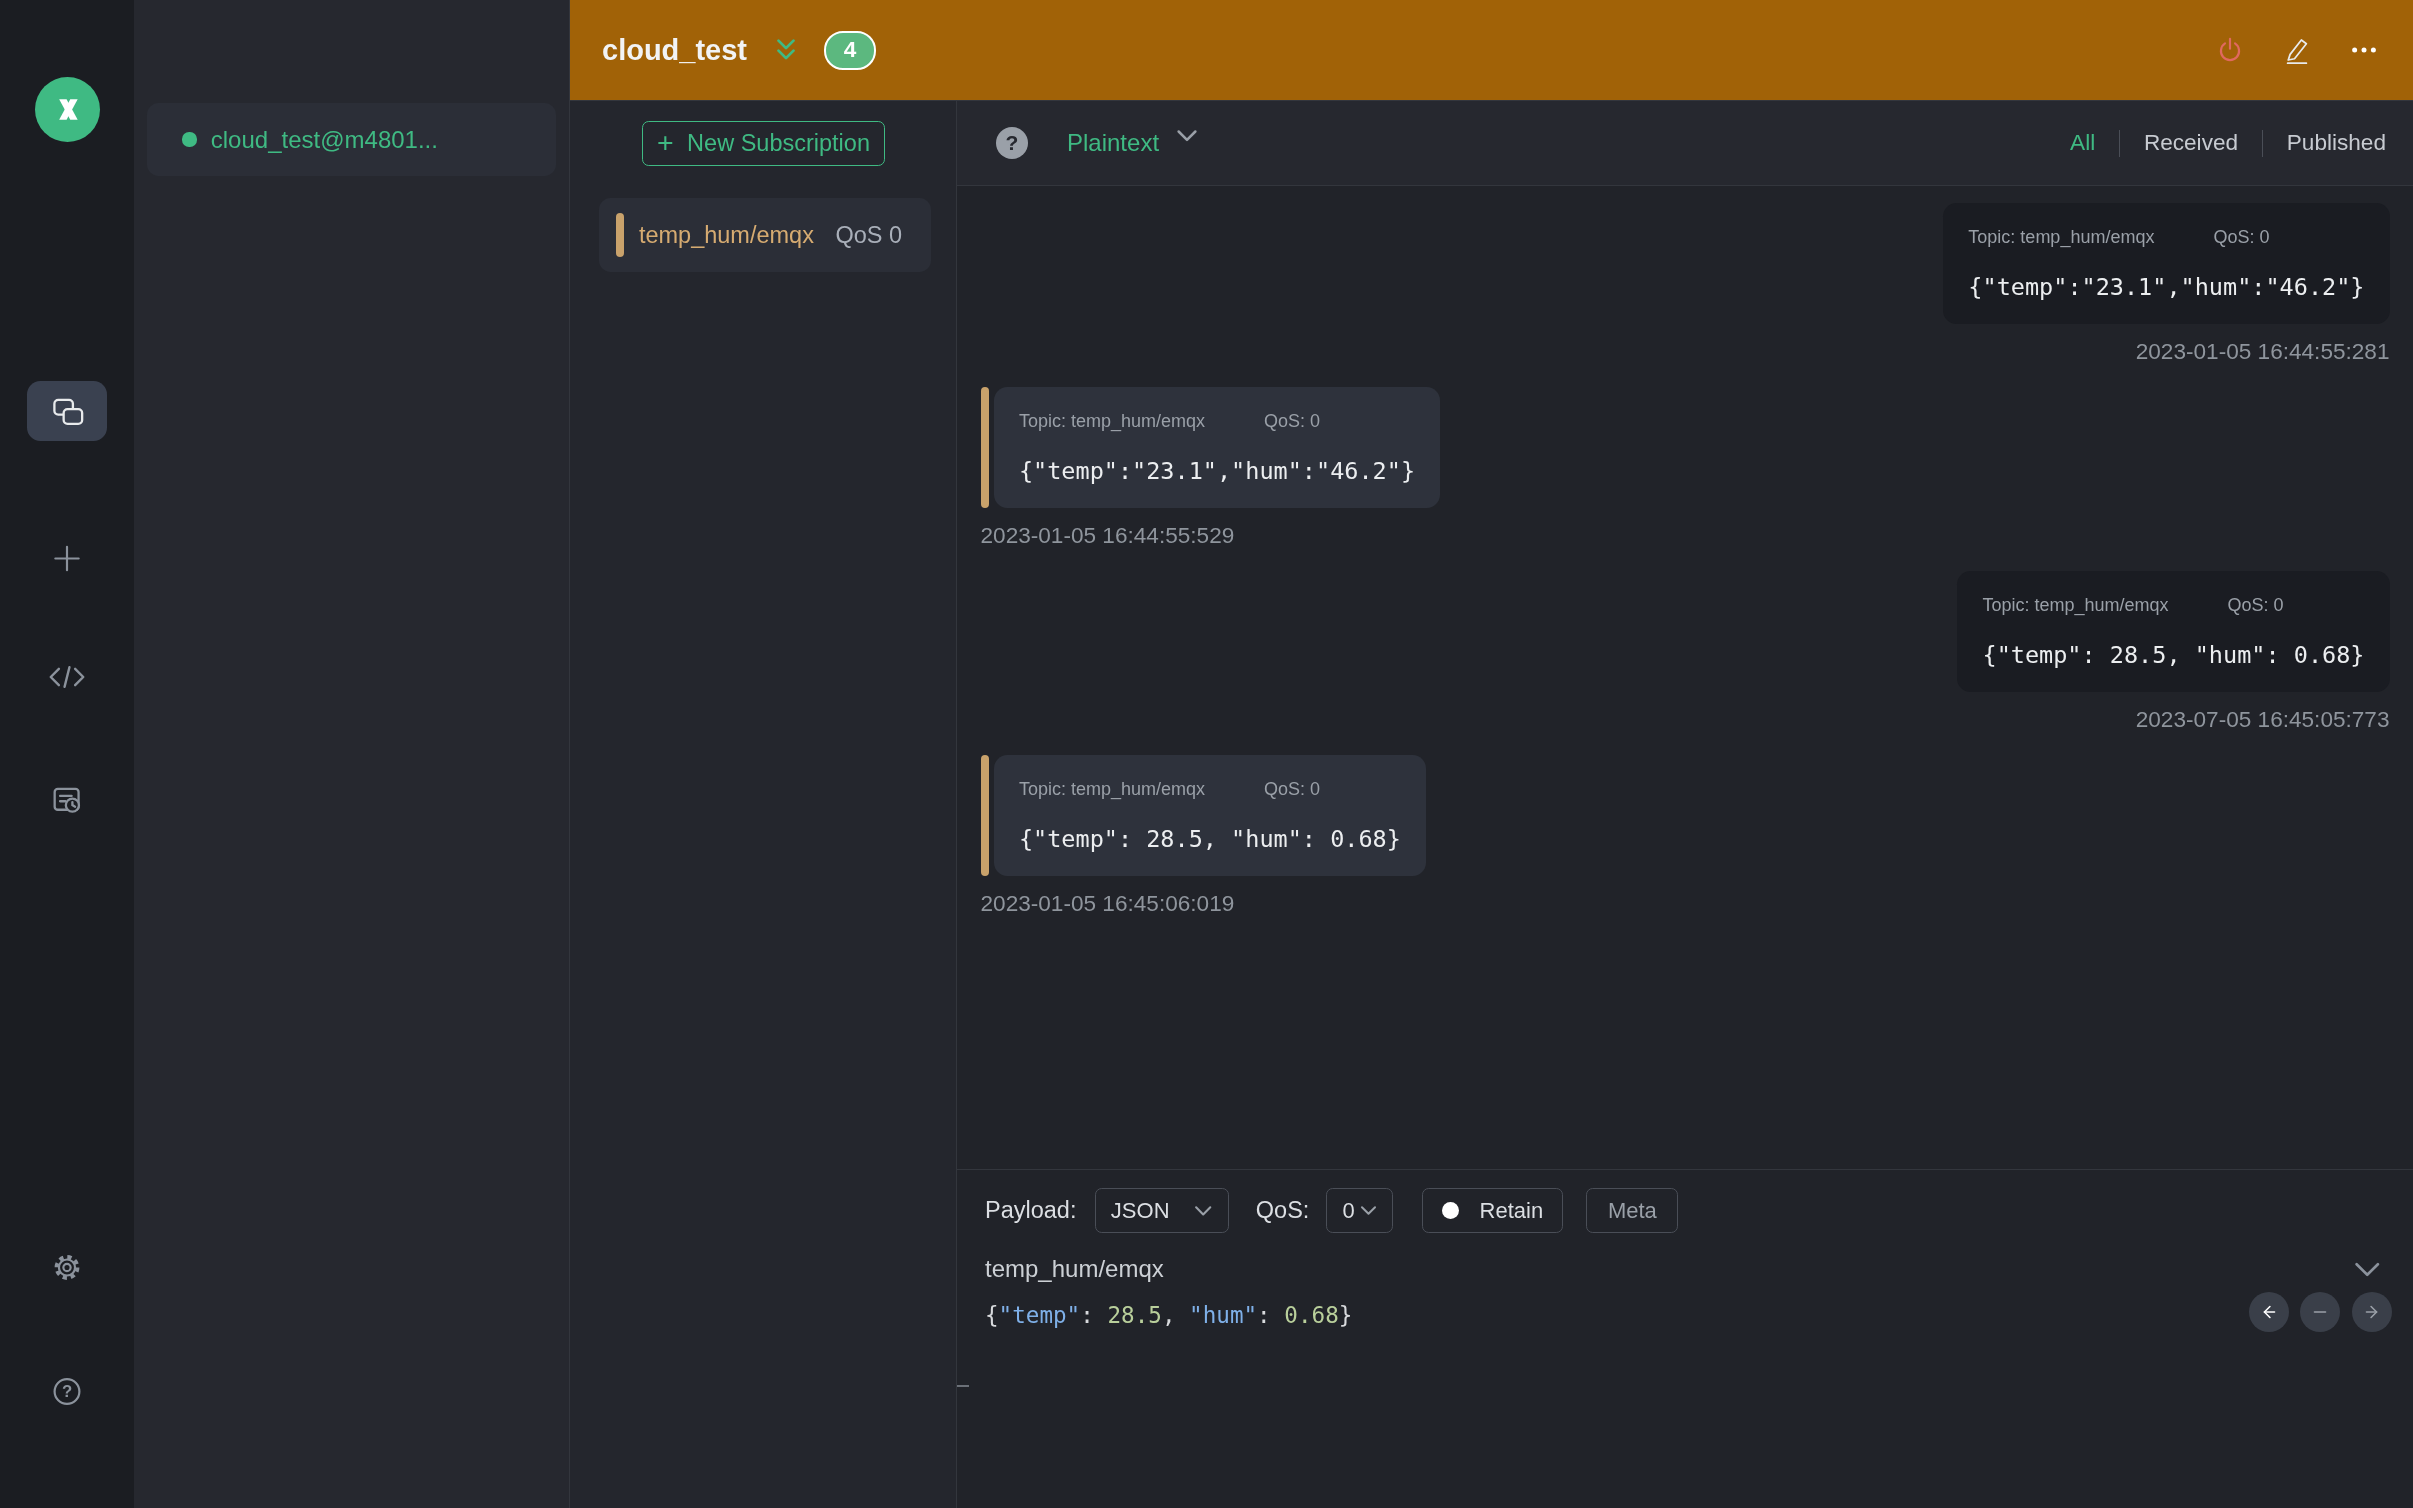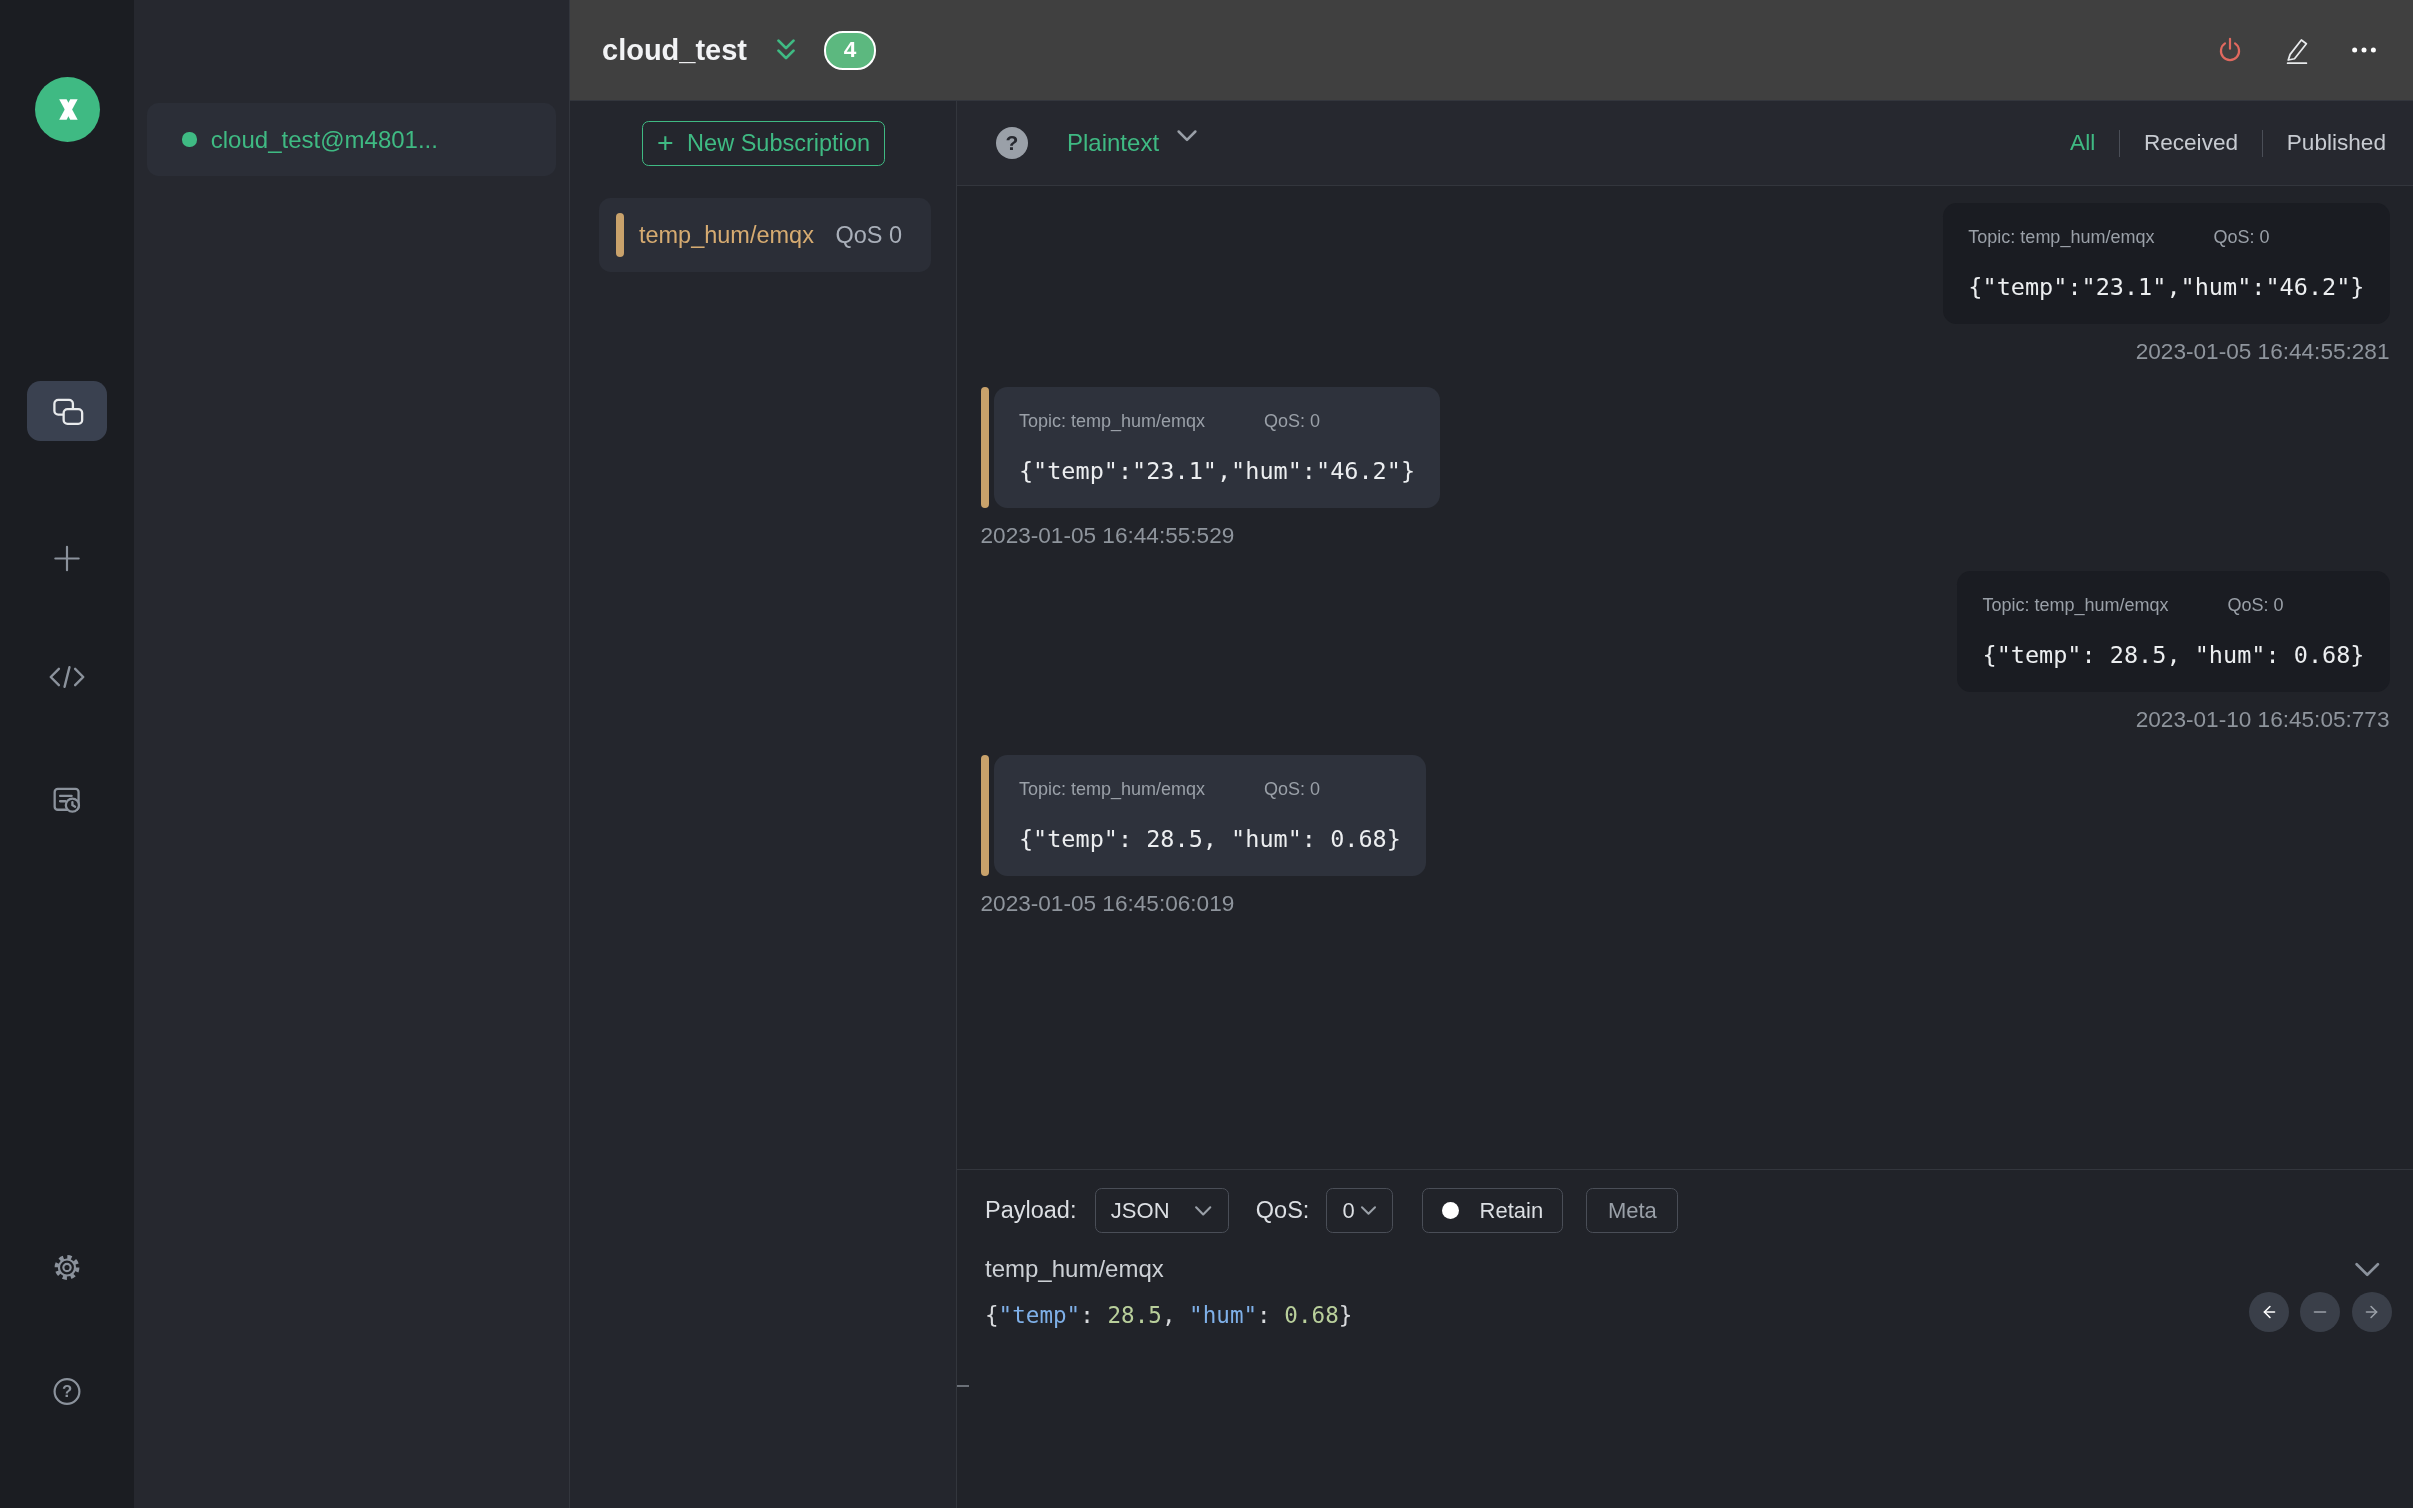--- a/index.html
+++ b/index.html
@@ -51,21 +51,21 @@
     position: absolute; left: 13.4px; top: 103px; width: 409px; height: 73px;
     background: #2b2e37; border-radius: 11.7px;
     display: flex; align-items: center; padding-left: 35px; cursor: pointer;
   }
   .conn-dot { width: 14.2px; height: 14.2px; border-radius: 50%; background: #3fba83; margin-right: 14.2px; }
   .conn-name { font-size: 24px; color: #3fba83; }
 
   
   .topbar {
     position: absolute; left: 570px; top: 0; width: 1844px; height: 101px;
-    background: #404040; border-bottom: 1.7px solid #33363d;
+    background: #a16207; border-bottom: 1.7px solid #33363d;
     display: flex; align-items: center; padding: 0 35px 0 32px;
   }
   .conn-title { font-size: 29px; font-weight: bold; color: #f2f3f5; }
   .collapse-icon { margin-left: 23.5px; cursor: pointer; }
   .badge {
     margin-left: 23.5px; min-width: 52px; height: 39px; padding: 0 11.7px;
     border-radius: 19px; background: #5cb87f; border: 2.5px solid #ffffff;
     color: #ffffff; font-size: 22.6px; font-weight: bold;
     display: inline-flex; align-items: center; justify-content: center;
   }
@@ -362,21 +362,21 @@
     </div>
 
     <div class="msg right">
       <div class="bubble pub">
         <div class="meta">
           <span>Topic: temp_hum/emqx</span>
           <span>QoS: 0</span>
         </div>
         <div class="payload">{"temp": 28.5, "hum": 0.68}</div>
       </div>
-      <div class="ts">2023-01-10 16:45:05:773</div>
+      <div class="ts">2023-07-05 16:45:05:773</div>
     </div>
 
     <div class="msg left">
       <div class="recv-row">
         <span class="accent-bar"></span>
         <div class="bubble recv">
           <div class="meta">
             <span>Topic: temp_hum/emqx</span>
             <span>QoS: 0</span>
           </div>

